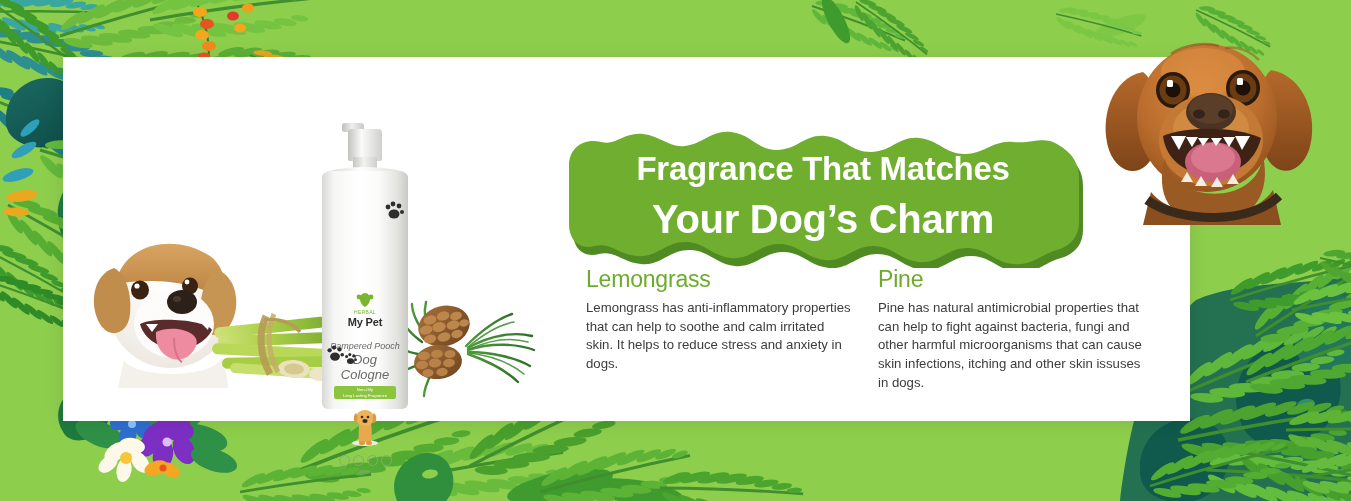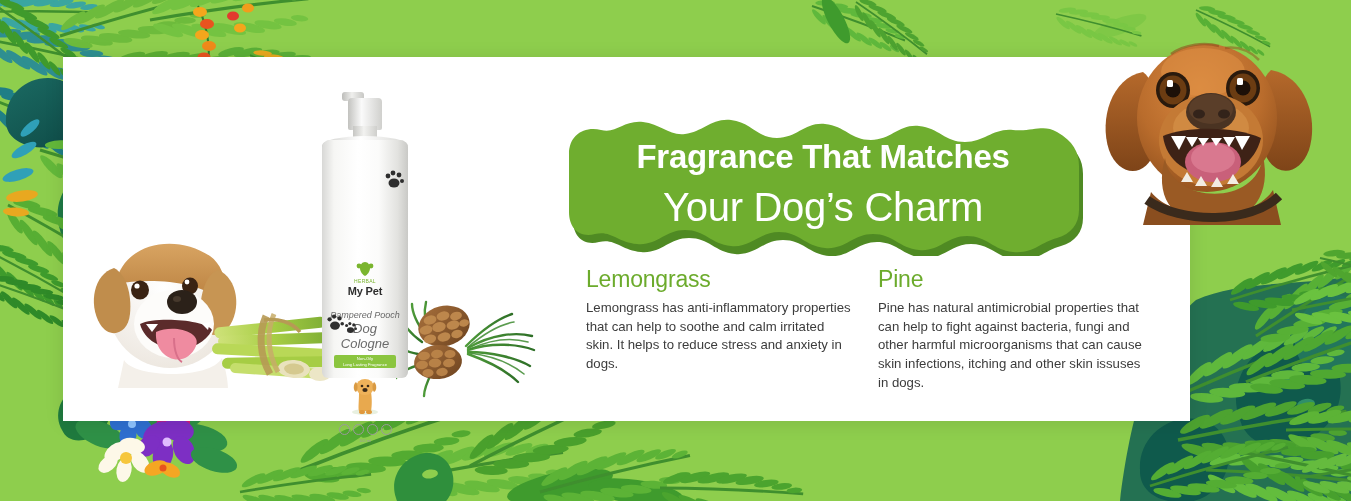--- a/index.html
+++ b/index.html
@@ -18,49 +18,49 @@
 
   
   .card{
     position:absolute;left:63px;top:57px;width:1127px;height:364px;
     background:#ffffff;
     box-shadow:0 2px 18px rgba(0,0,0,.10);
   }
 
   
   .headline-wrap{
-    position:absolute;left:561px;top:112px;width:524px;height:144px;
+    position:absolute;left:561px;top:124px;width:524px;height:144px;
   }
   .headline-wrap svg{position:absolute;left:0;top:0;}
   .headline-text{
     position:absolute;left:0;top:0;width:524px;height:144px;
     display:flex;flex-direction:column;align-items:center;justify-content:center;
     color:#fff;text-align:center;line-height:1.02;
     letter-spacing:-.3px;
   }
   .headline-text .l1{font-size:33px;font-weight:bold;display:block;}
-  .headline-text .l2{font-size:40px;font-weight:normal;display:block;margin-top:13px;}
+  .headline-text .l2{font-size:40px;font-weight:bold;display:block;margin-top:13px;}
 
   
   .cols{
     position:absolute;left:586px;top:266px;width:570px;
     display:flex;gap:0;
   }
   .col{width:268px;margin-right:24px;}
   .col:last-child{margin-right:0;}
   .col h3{
     margin:0 0 6px 0;font-size:23px;font-weight:normal;color:#6CAB2C;
     letter-spacing:-.2px;
   }
   .col p{
     margin:0;font-size:13.2px;line-height:1.42;color:#3c3c3c;
   }
 
   
-  .bottle{position:absolute;left:322px;top:88px;width:96px;height:290px;}
+  .bottle{position:absolute;left:322px;top:119px;width:96px;height:290px;}
   .bottle-body{
     position:absolute;left:0;top:52px;width:86px;height:238px;
     background:linear-gradient(90deg,#d8d8d6 0%,#f6f6f4 14%,#ffffff 42%,#fbfbfa 66%,#e2e2df 88%,#c9c9c6 100%);
     border-radius:8px 8px 6px 6px;
   }
   .bottle-shoulder{
     position:absolute;left:0;top:48px;width:86px;height:14px;
     background:linear-gradient(90deg,#cfcfcc,#ffffff 45%,#d6d6d3);
     border-radius:50%/70% 70% 14% 14%;
   }

